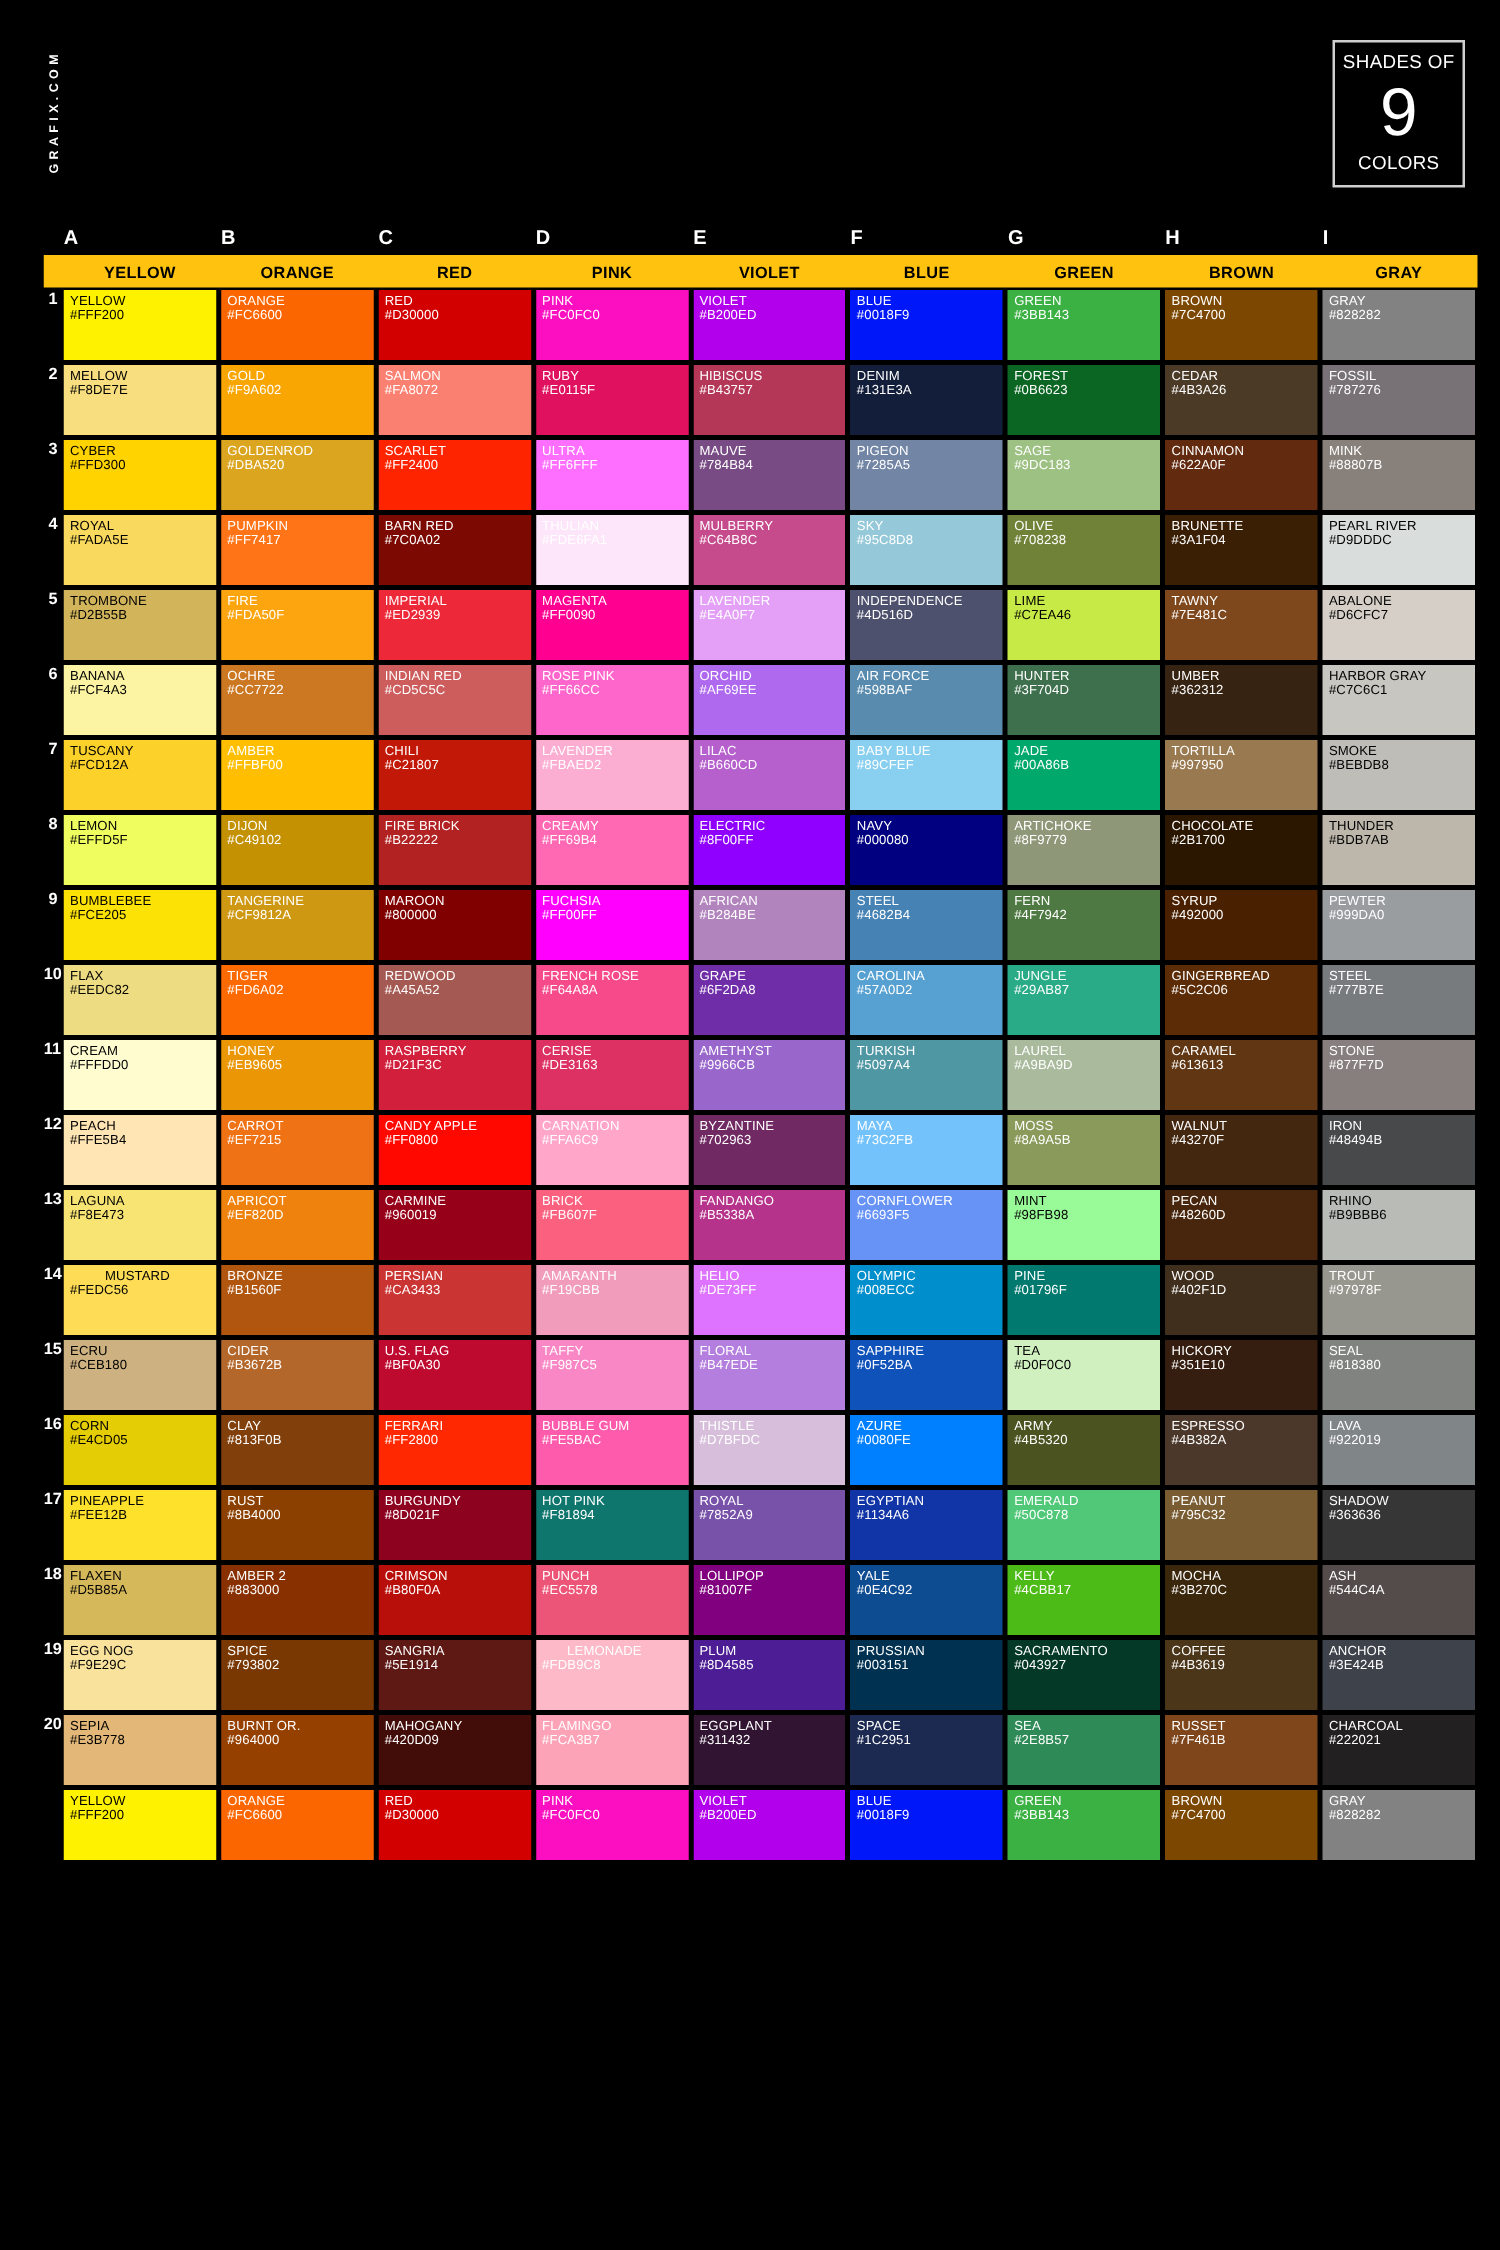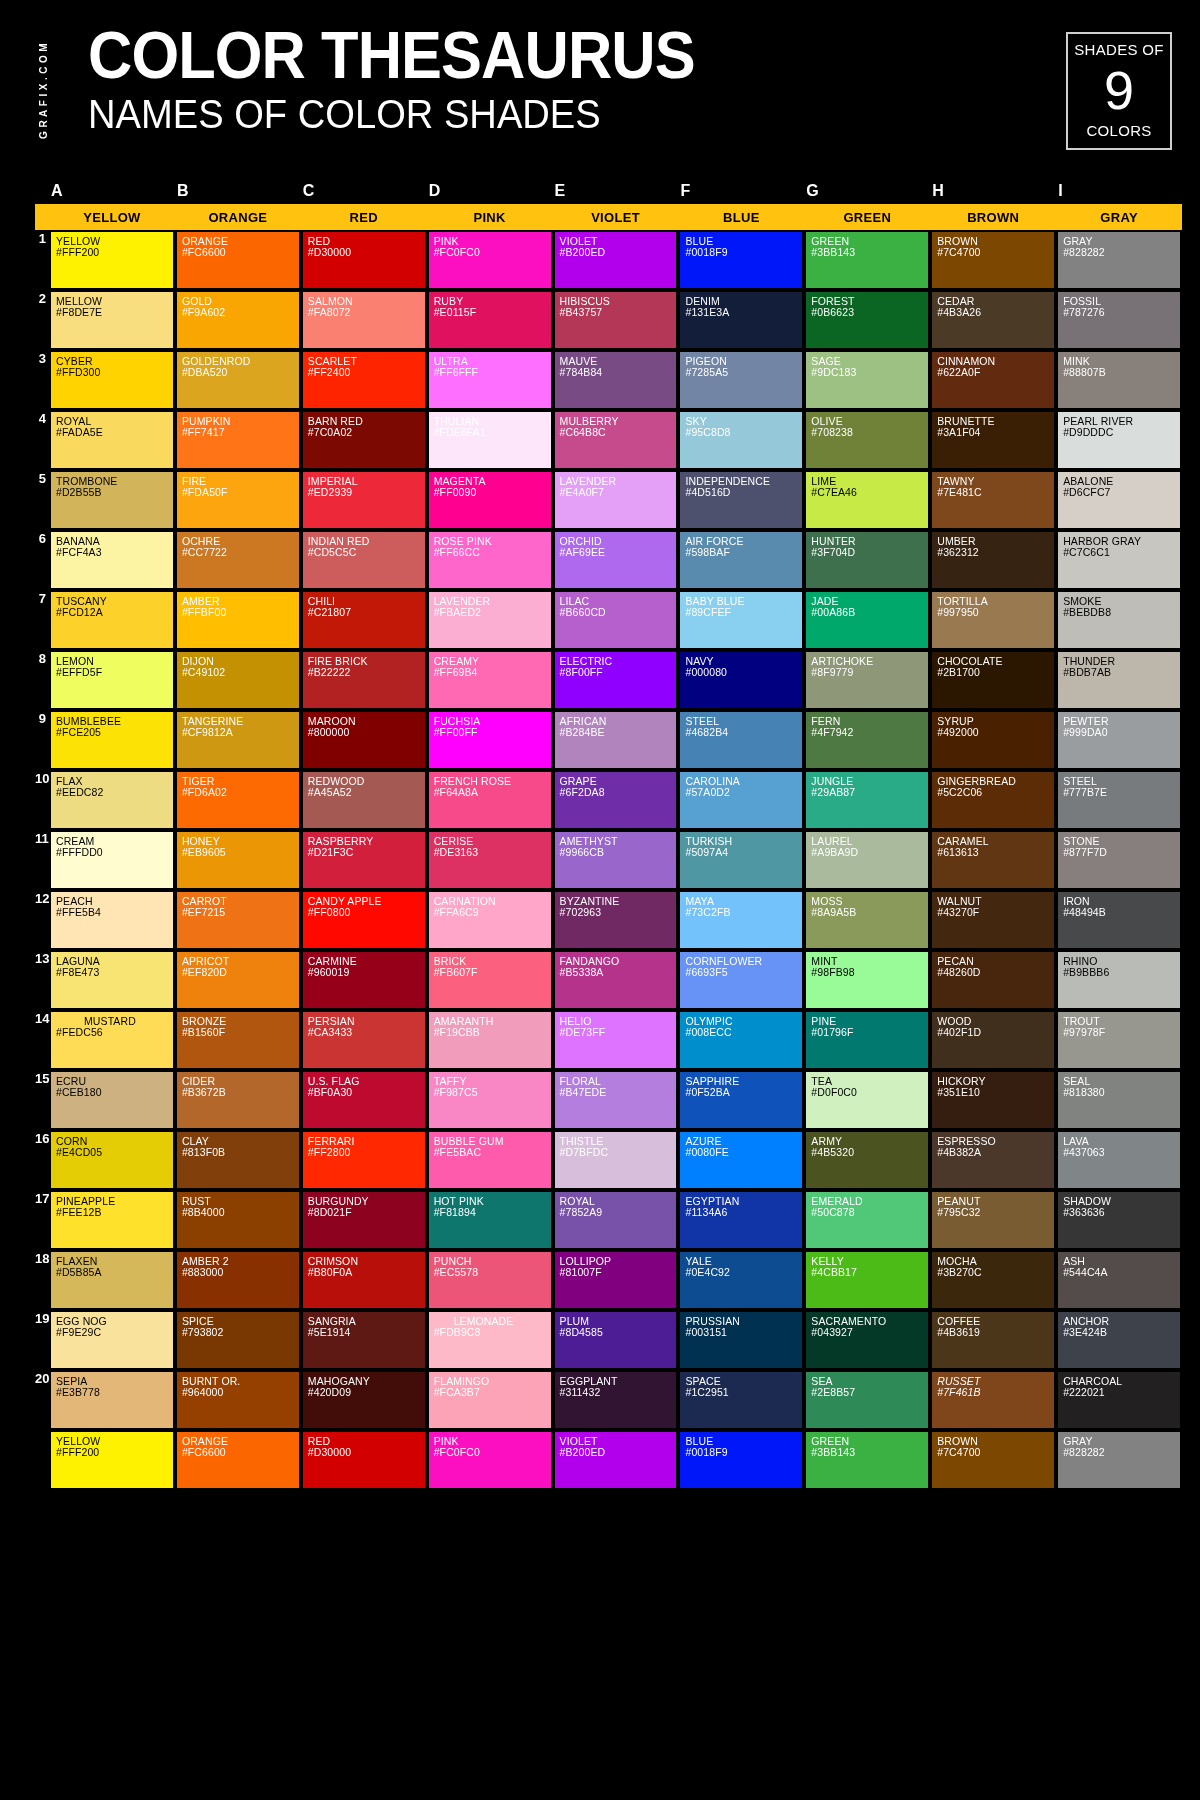--- a/index.html
+++ b/index.html
@@ -156,24 +156,20 @@
     white-space: nowrap;
   }
 </style>
 </head>
 <body>
 
 <div class="page">
 
   <div class="header">
     <div class="vertical-brand">GRAFIX.COM</div>
-    <div class="title-block">
-      <div class="main-title">COLOR THESAURUS</div>
-      <div class="sub-title">NAMES OF COLOR SHADES</div>
-    </div>
     <div class="badge">
       <div class="badge-top">SHADES OF</div>
       <div class="badge-num">9</div>
       <div class="badge-bot">COLORS</div>
     </div>
   </div>
 
   <div class="grid-area">
     <div class="col-letters" id="col-letters">
       <div class="spacer"></div>
@@ -814,21 +810,21 @@
           <div class="cell" style="background: rgb(75, 83, 32);">
             <span class="nm" style="color: rgb(255, 255, 255);">ARMY</span>
             <span class="hx" style="color: rgb(255, 255, 255);">#4B5320</span>
           </div>
           <div class="cell" style="background: rgb(75, 56, 42);">
             <span class="nm" style="color: rgb(255, 255, 255);">ESPRESSO</span>
             <span class="hx" style="color: rgb(255, 255, 255);">#4B382A</span>
           </div>
           <div class="cell" style="background: rgb(128, 133, 136);">
             <span class="nm" style="color: rgb(255, 255, 255);">LAVA</span>
-            <span class="hx" style="color: rgb(255, 255, 255);">#437063</span>
+            <span class="hx" style="color: rgb(255, 255, 255);">#922019</span>
           </div>
         </div>
         <div class="row">
           <div class="row-num">17</div>
           <div class="cell" style="background: rgb(254, 225, 43);">
             <span class="nm" style="color: rgb(0, 0, 0);">PINEAPPLE</span>
             <span class="hx" style="color: rgb(0, 0, 0);">#FEE12B</span>
           </div>
           <div class="cell" style="background: rgb(139, 64, 0);">
             <span class="nm" style="color: rgb(255, 255, 255);">RUST</span>
@@ -964,21 +960,21 @@
             <span class="hx" style="color: rgb(255, 255, 255);">#311432</span>
           </div>
           <div class="cell" style="background: rgb(28, 41, 81);">
             <span class="nm" style="color: rgb(255, 255, 255);">SPACE</span>
             <span class="hx" style="color: rgb(255, 255, 255);">#1C2951</span>
           </div>
           <div class="cell" style="background: rgb(46, 139, 87);">
             <span class="nm" style="color: rgb(255, 255, 255);">SEA</span>
             <span class="hx" style="color: rgb(255, 255, 255);">#2E8B57</span>
           </div>
-          <div class="cell" style="background: rgb(127, 70, 27); font-style: italic;">
+          <div class="cell" style="background: rgb(127, 70, 27);">
             <span class="nm" style="color: rgb(255, 255, 255);">RUSSET</span>
             <span class="hx" style="color: rgb(255, 255, 255);">#7F461B</span>
           </div>
           <div class="cell" style="background: rgb(34, 32, 33);">
             <span class="nm" style="color: rgb(255, 255, 255);">CHARCOAL</span>
             <span class="hx" style="color: rgb(255, 255, 255);">#222021</span>
           </div>
         </div>
       </div>
     <div class="row" id="footer-row">

